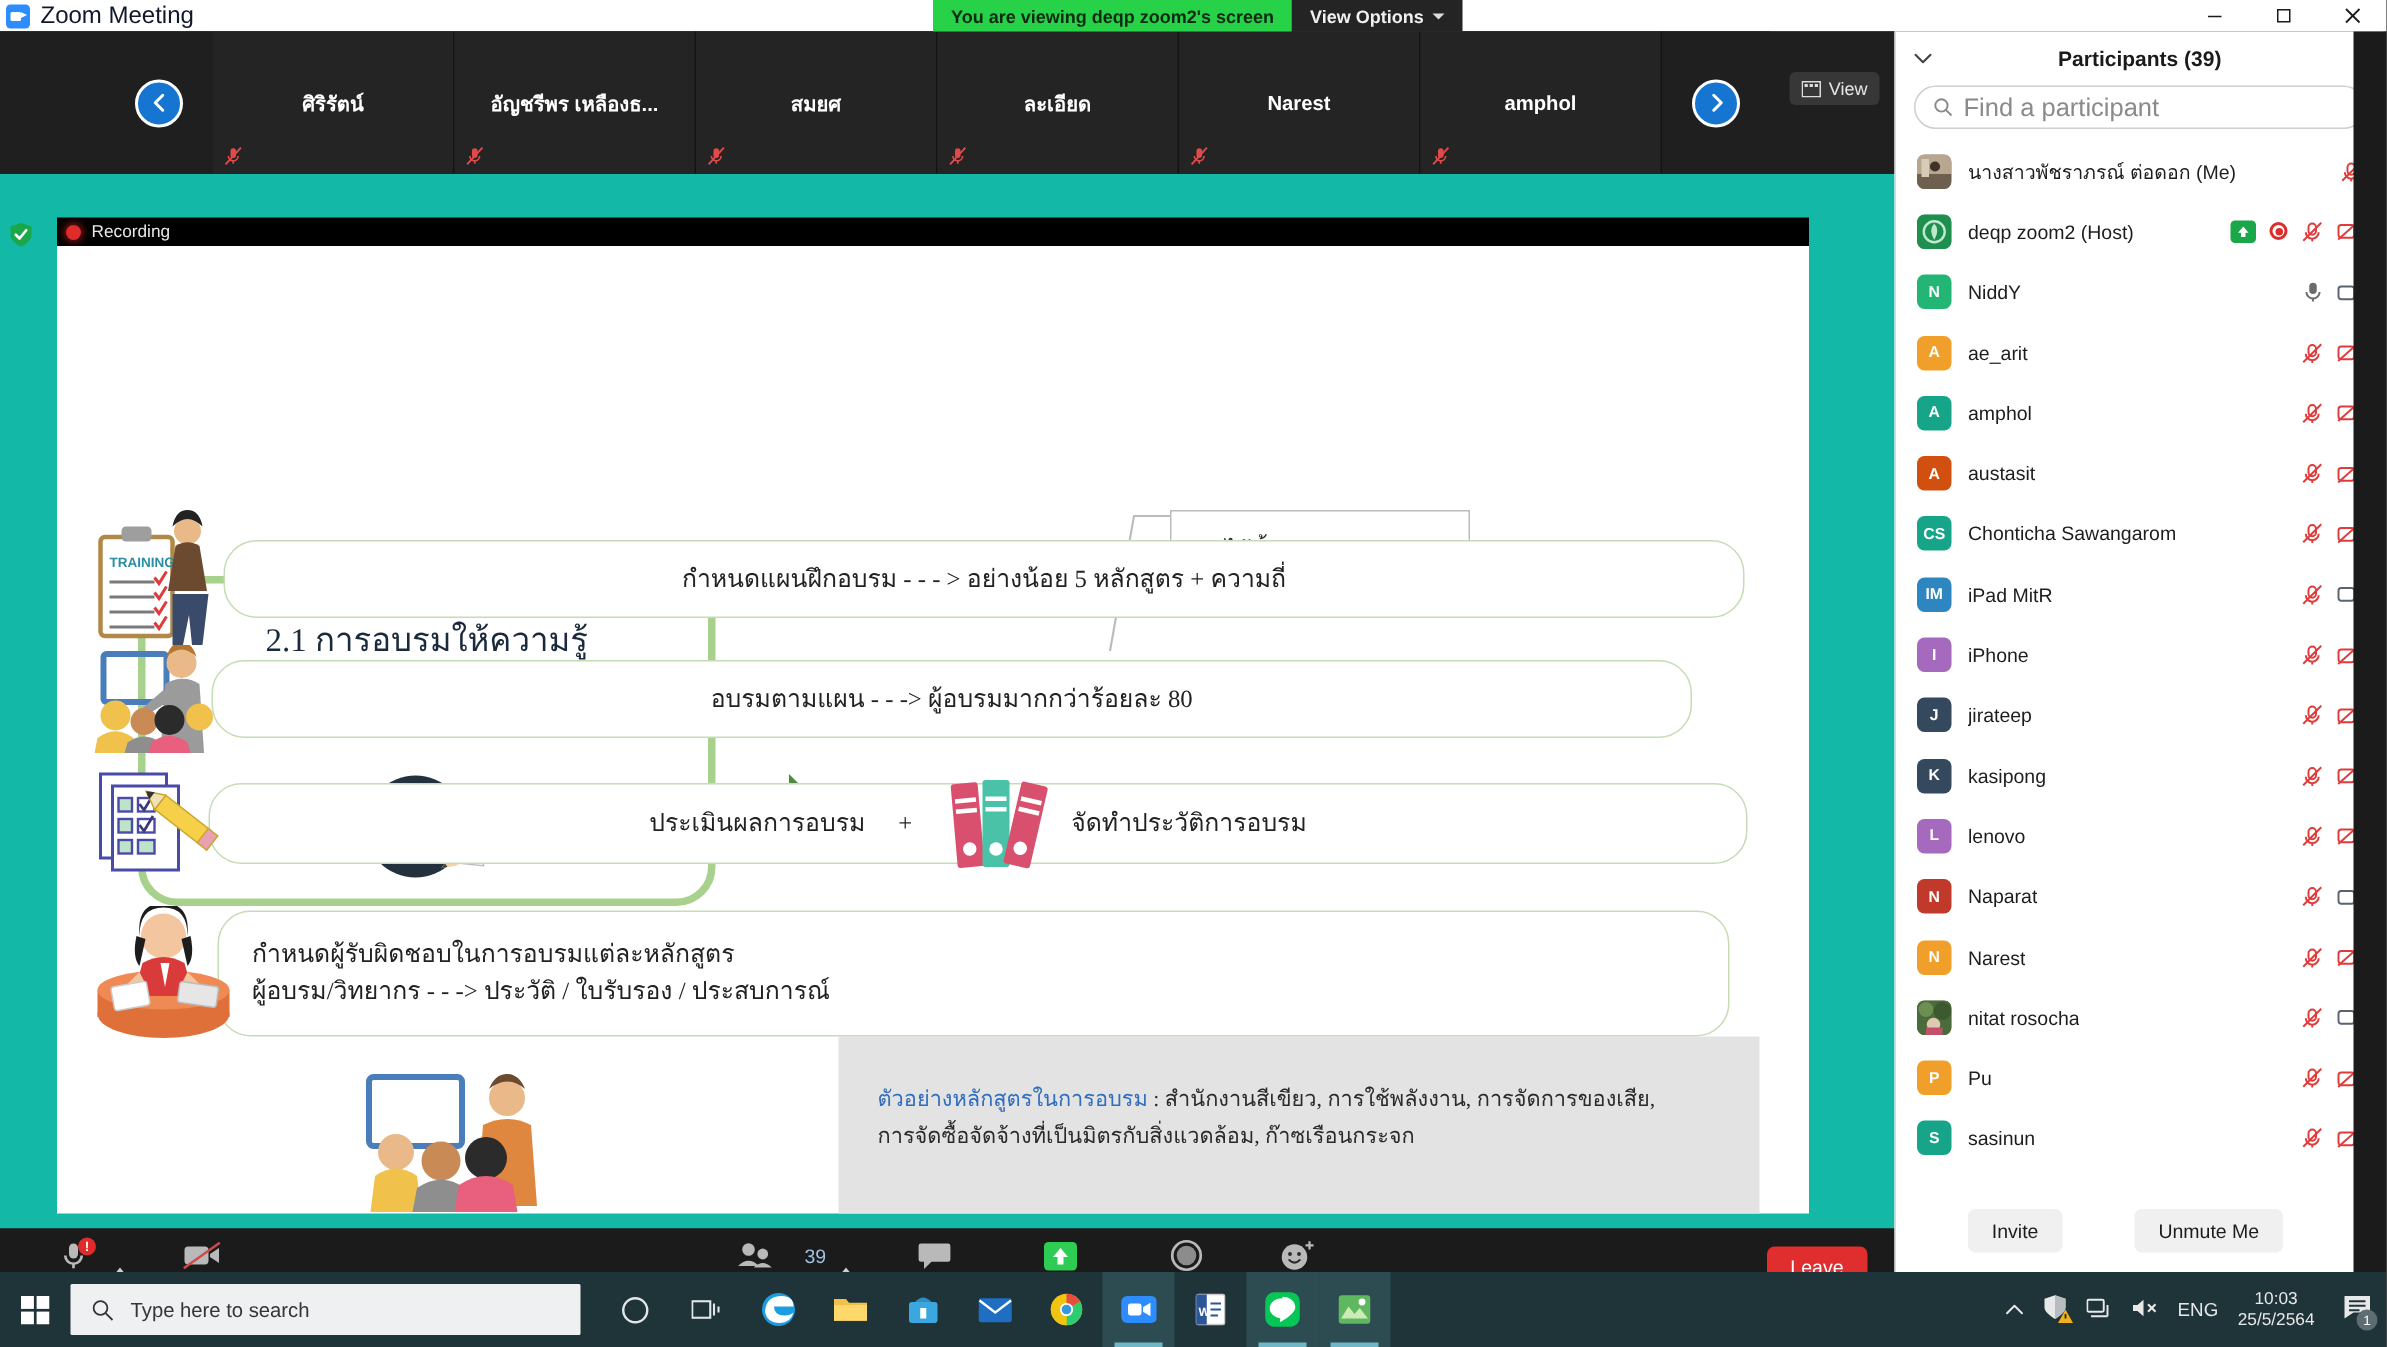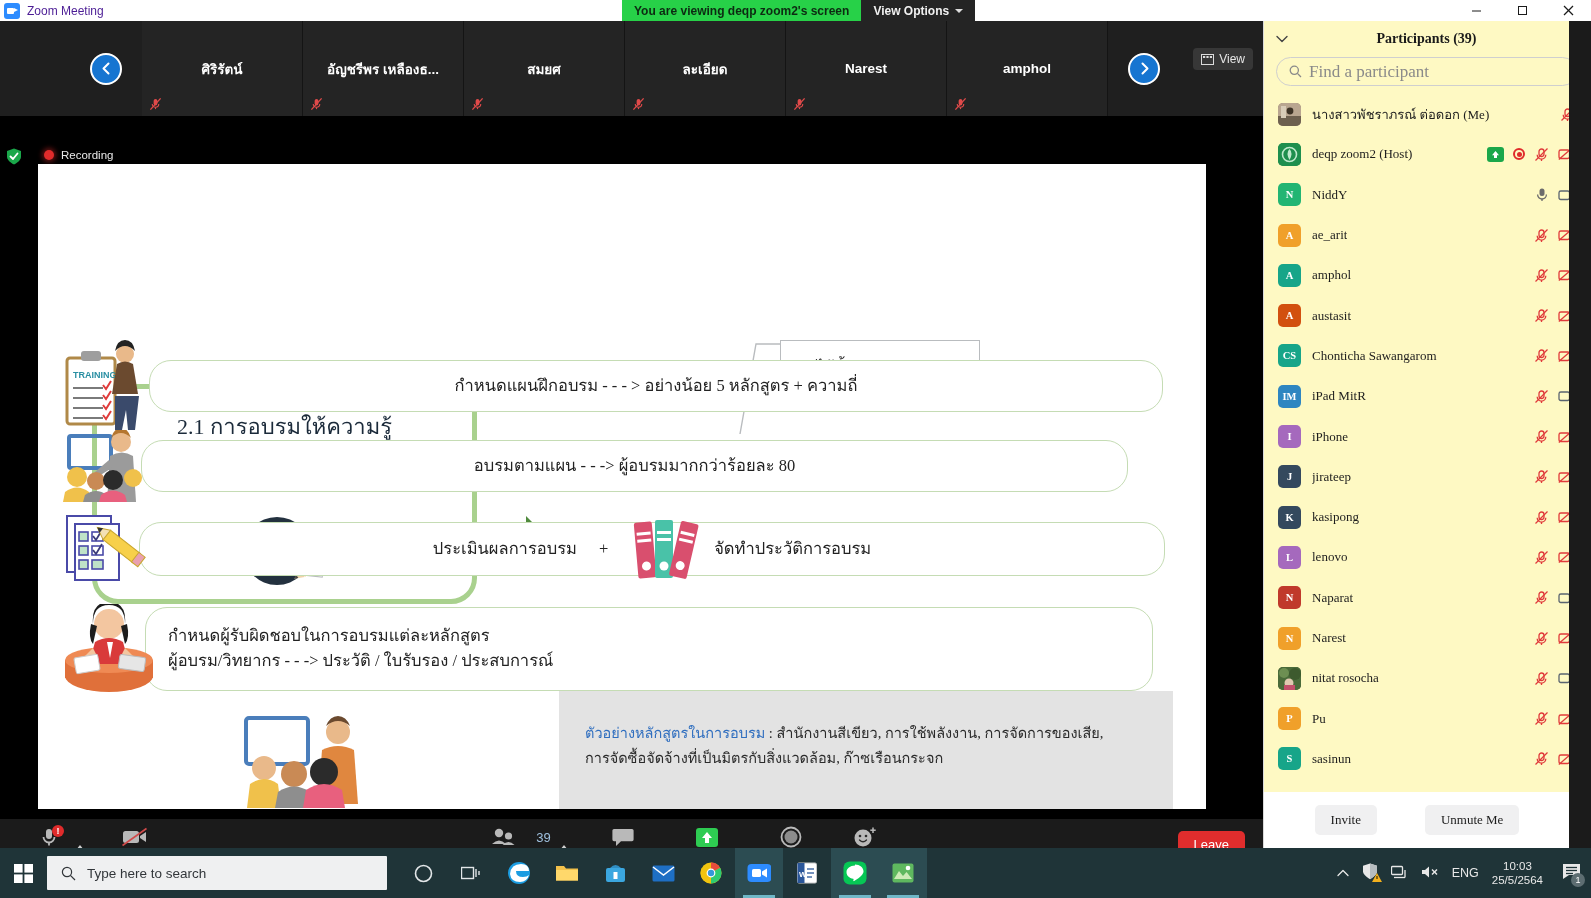--- a/index.html
+++ b/index.html
@@ -21,21 +21,21 @@
   }
   .tb-icon::after {
     content: ""; position: absolute; left: 3px; top: 5px;
     width: 7px; height: 6px; background: #fff; border-radius: 1px;
   }
   .tb-icon::before {
     content: ""; position: absolute; left: 9.5px; top: 5.5px;
     width: 0; height: 0; border-top: 2.5px solid transparent;
     border-bottom: 2.5px solid transparent; border-left: 4px solid #fff;
   }
-  .tb-title { font-size: 12px; color: #4c1d95; margin-left: 7px; }
+  .tb-title { font-size: 16px; color: #0f172a; margin-left: 7px; }
   .tb-btns { margin-left: auto; display: flex; height: 21px; }
   .tb-btn {
     width: 46px; height: 21px; display: flex; align-items: center;
     justify-content: center; color: #1b1b1b; font-size: 11px;
   }
   .tb-btn svg { display: block; }
 
   
   .share-banner {
     position: absolute; top: 0; left: 622px; height: 21px;
@@ -87,21 +87,21 @@
   }
   .view-btn {
     position: absolute; right: 10px; top: 27px; display: flex; gap: 5px;
     align-items: center; background: rgba(60,60,60,0.85); color: #e6e6e6;
     font-size: 12px; border-radius: 4px; padding: 4px 8px;
   }
 
   
   .shared-area {
     position: absolute; left: 0; top: 95px; width: 1376px; height: 703px;
-    background: #000000;
+    background: #14b8a6;
   }
   .shield-badge {
     position: absolute; left: 6px; top: 32px; width: 16px; height: 17px;
   }
   .rec-bar {
     position: absolute; left: 38px; top: 29px; width: 1168px; height: 19px;
     background: #000; display: flex; align-items: center; gap: 7px; padding-left: 6px;
   }
   .rec-dot { width: 10px; height: 10px; border-radius: 50%; background: #e02b2b;
              box-shadow: 0 0 5px 2px rgba(224,43,43,0.45); }
@@ -175,21 +175,21 @@
     border-right: 4px solid transparent; border-bottom: 5px solid #cfcfcf;
   }
   .leave-btn {
     margin-left: auto; margin-right: 18px; background: #e02d2d; color: #fff;
     font-size: 13px; border-radius: 5px; padding: 6px 16px;
   }
 
   
   .pane {
     position: absolute; left: 1263px; top: 21px; width: 326px; height: 827px;
-    background: #fef9c3; border-left: 1px solid #d9d9d9; font-family: Liberation Serif, serif;
+    background: #ffffff; border-left: 1px solid #d9d9d9;
   }
   .pane-right-dark {
     position: absolute; left: 1569px; top: 21px; width: 22px; height: 827px;
     background: #1b1b1b;
   }
   .pane-head {
     height: 36px; display: flex; align-items: center; position: relative;
   }
   .pane-head .chev { position: absolute; left: 12px; color: #333; font-size: 12px; }
   .pane-head .ttl { width: 100%; text-align: center; font-size: 14px;

